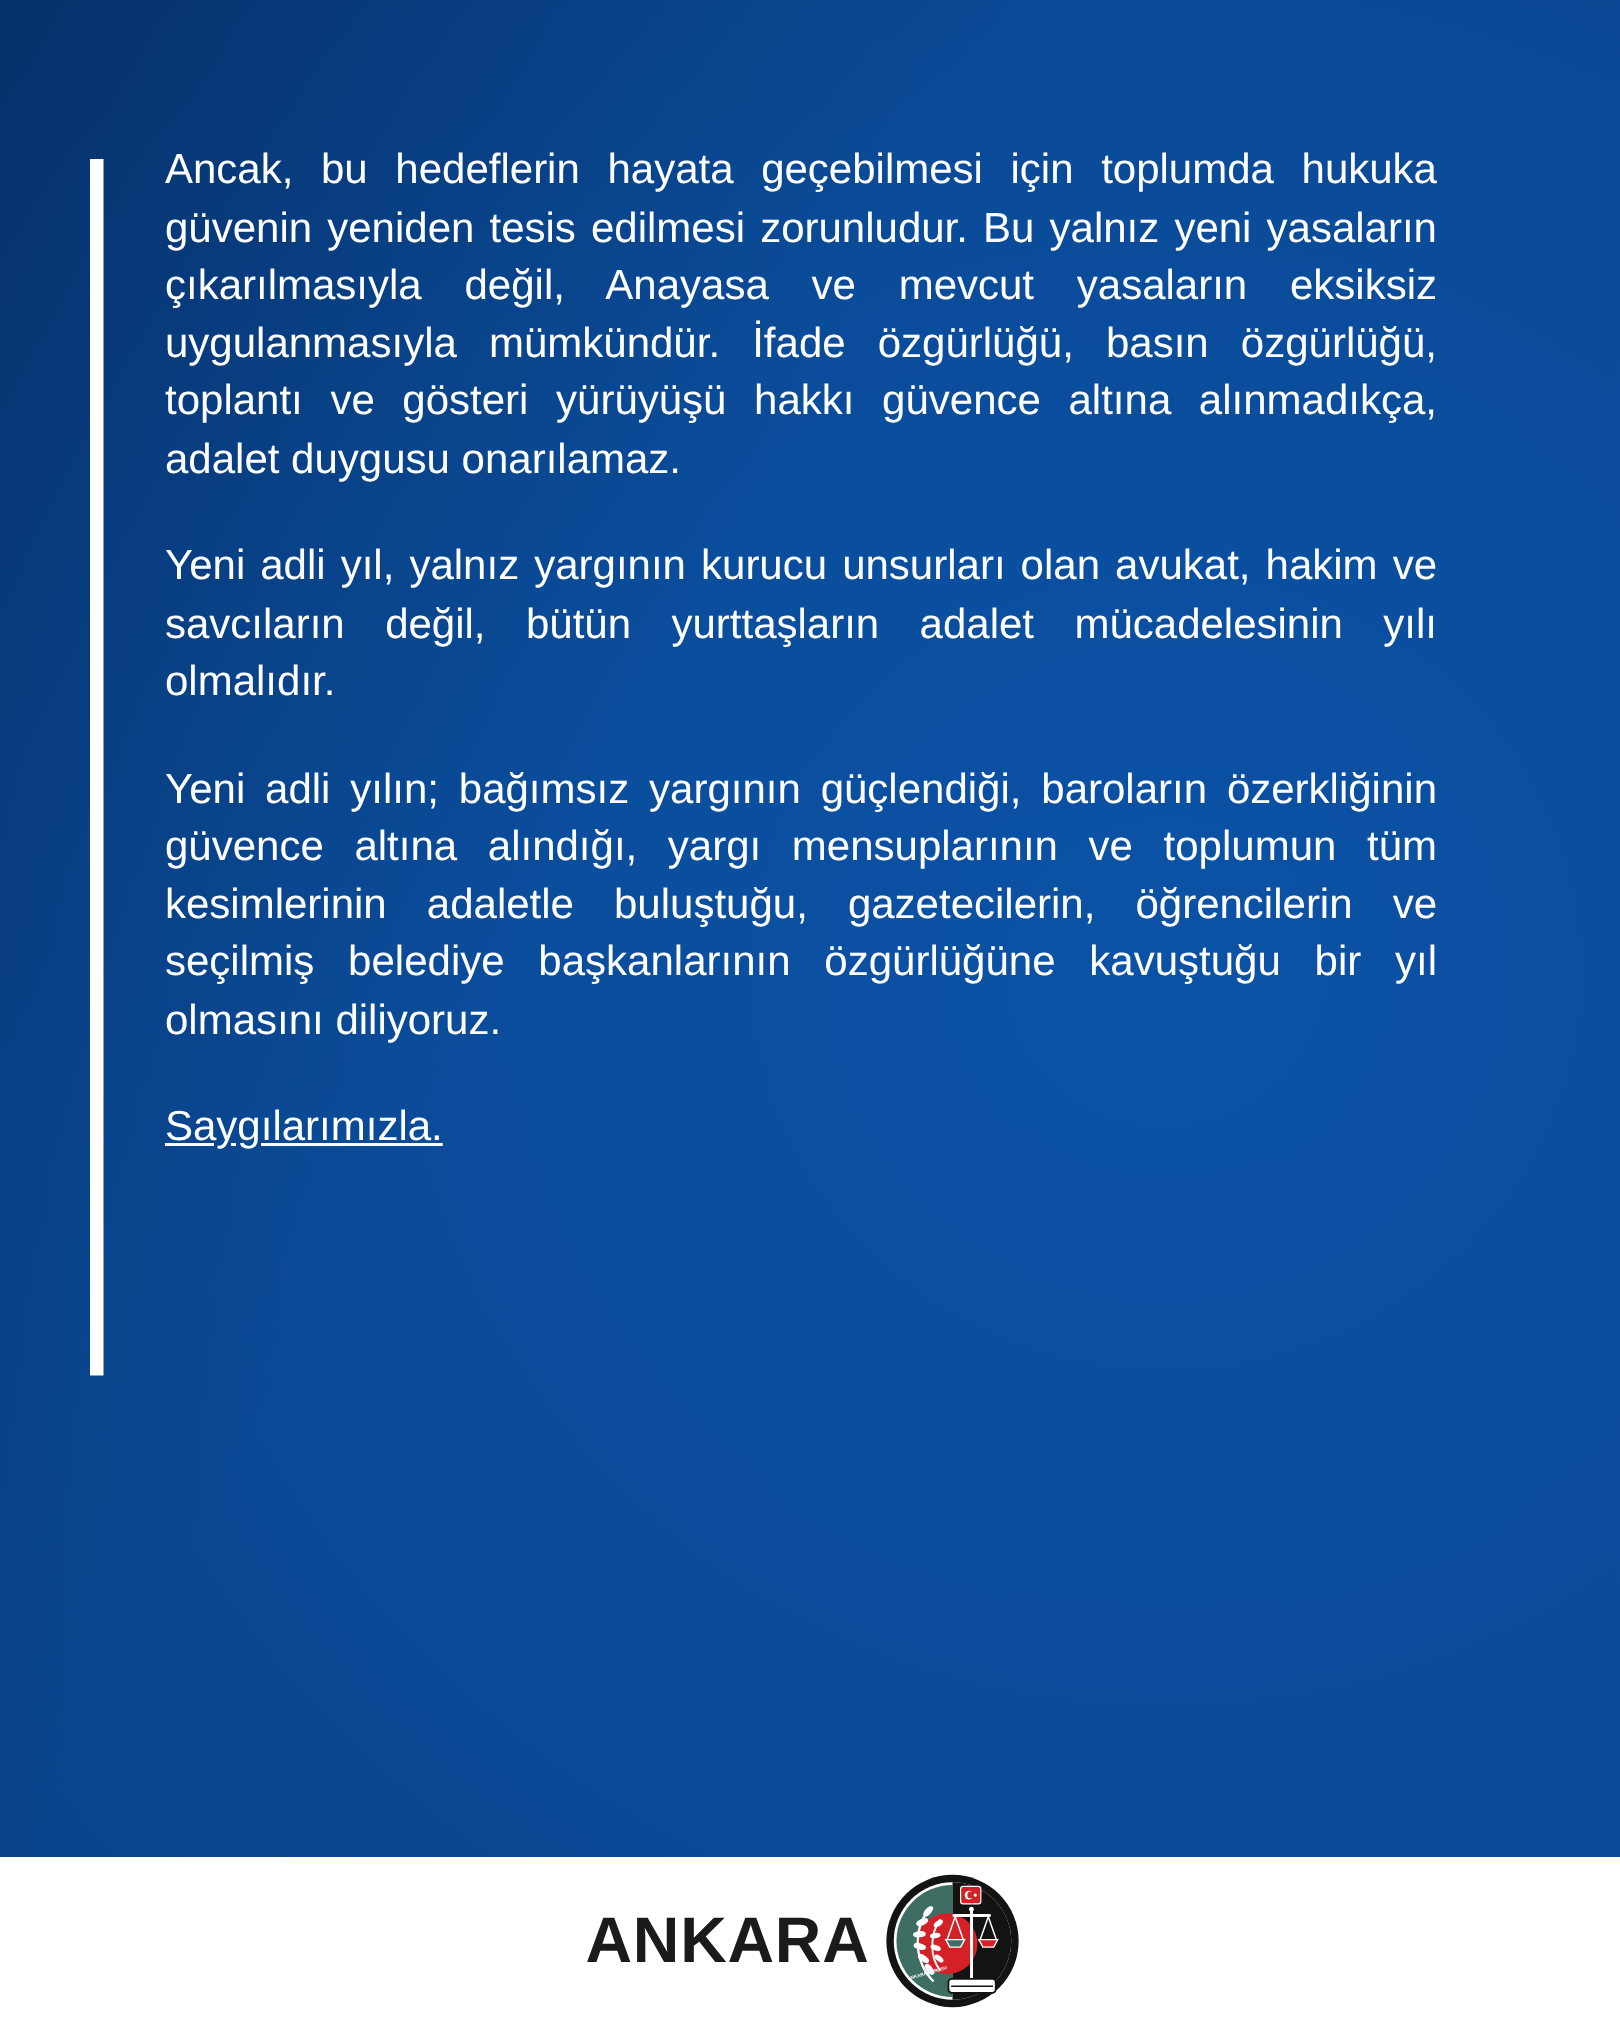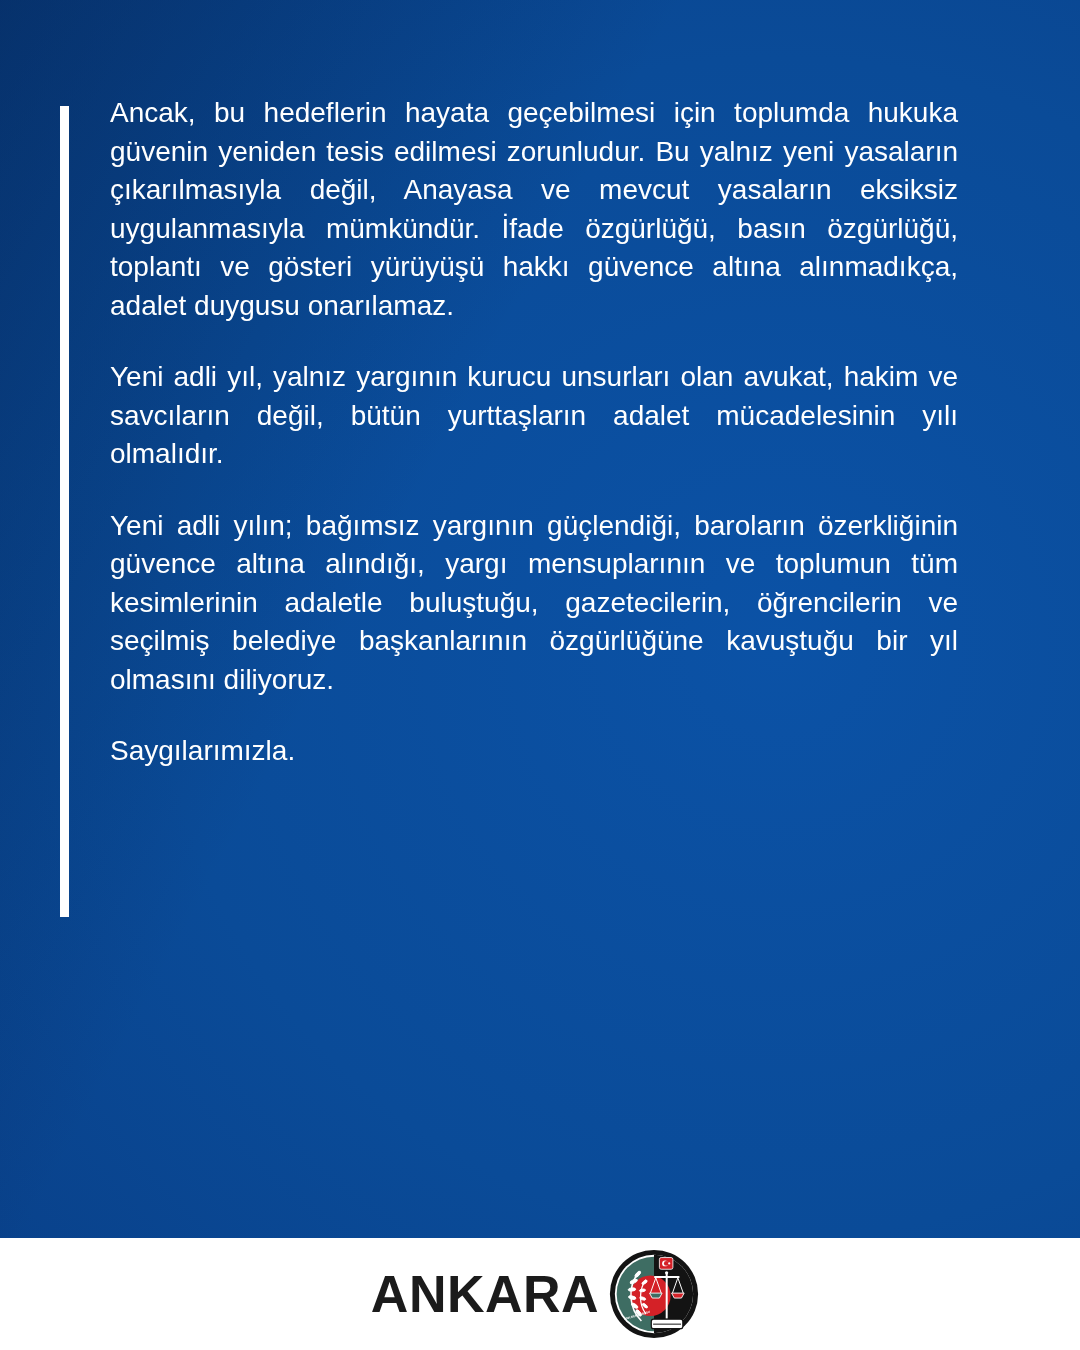--- a/index.html
+++ b/index.html
@@ -20,28 +20,28 @@
     position:absolute;left:60px;top:106px;width:9px;height:811px;
     background:#ffffff;
   }
   .statement{
     position:absolute;left:110px;top:94px;width:860px;
     color:#ffffff;font-size:28px;line-height:38.5px;
     text-align:justify;text-align-last:left;
     font-weight:400;
   }
   .statement p{margin:0 12px 33px 0;}
-  .statement p.closing{margin:0;text-align:right;}
+  .statement p.closing{margin:0;text-align:right;text-decoration:underline;}
   .footer{
     position:absolute;left:0;bottom:0;width:1080px;height:112px;
     background:#ffffff;
     display:flex;align-items:center;justify-content:center;
   }
   .org-name{
-    font-size:52px;font-weight:700;color:#1b1b1b;
+    font-size:43px;font-weight:700;color:#1b1b1b;
     letter-spacing:0.5px;line-height:1;
   }
   .emblem{width:90px;height:90px;margin:0 10px;flex:0 0 auto;}
 </style>
 </head>
 <body>
 
 <div class="canvas">
 
   <div class="accent-bar"></div>

